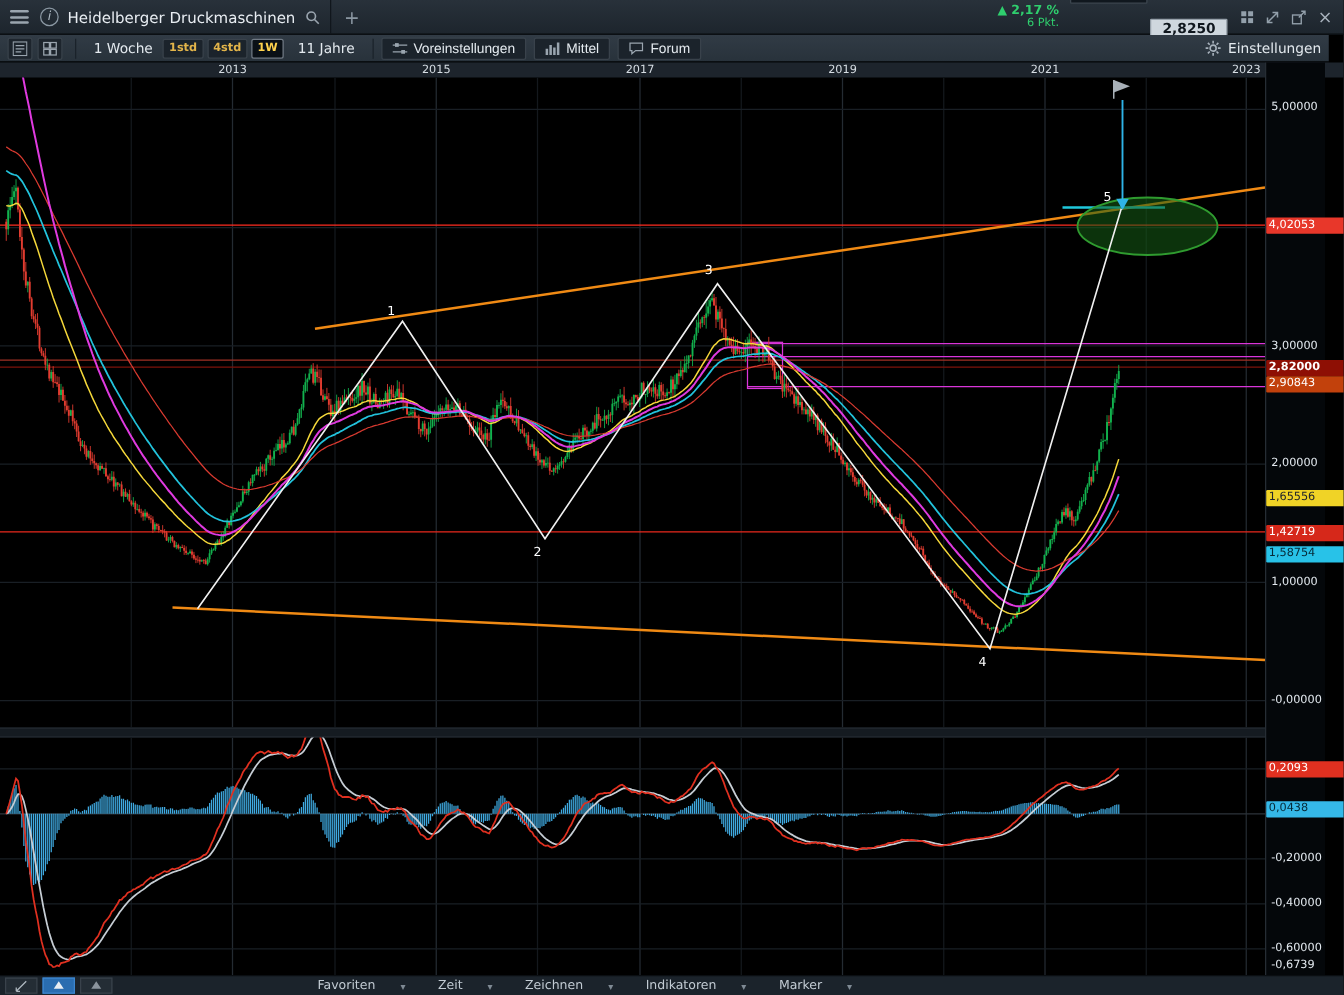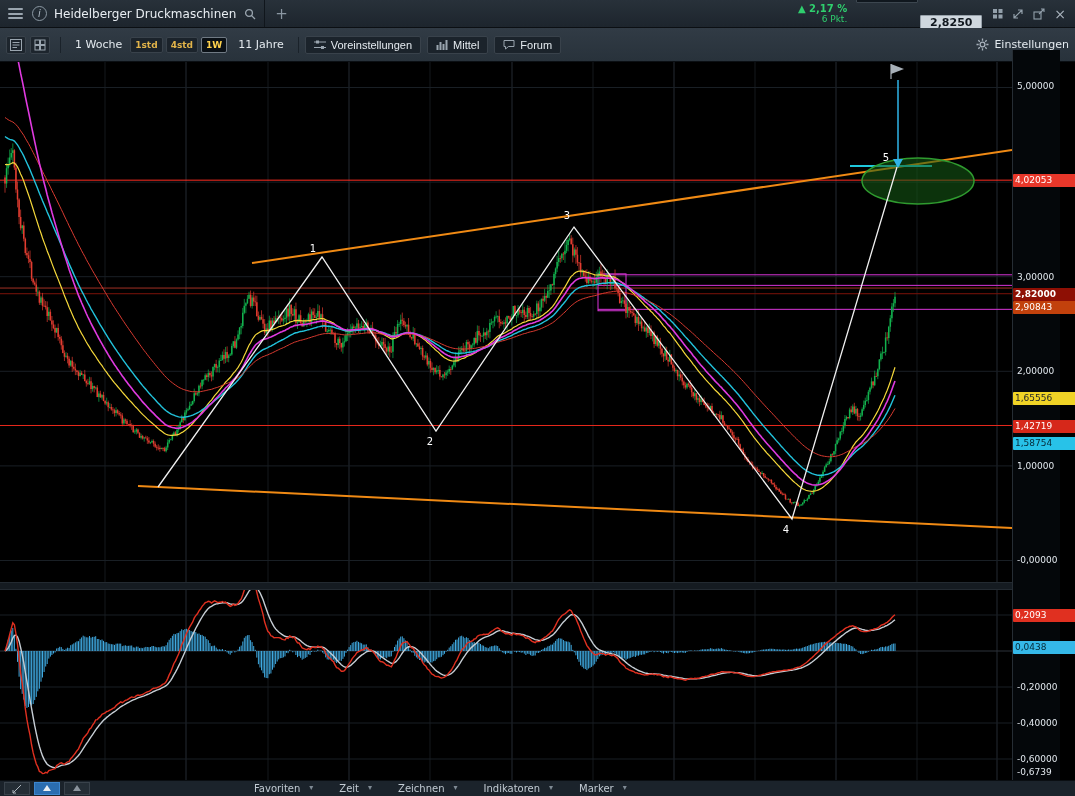--- a/index.html
+++ b/index.html
@@ -27,21 +27,21 @@
   .qbox{width:62px;height:16px;display:flex;align-items:center;justify-content:center;
     font-size:11px;font-weight:bold;border-radius:1px;}
   .qbox.bid{background:#10171e;border:1px solid #3c464f;color:#fff;}
   .qbox.ask{background:#cfd7de;border:1px solid #97a1aa;color:#10171e;margin-top:28px;}
   .spread{font-size:8px;color:#c6cdd4;margin-top:1px;}
   .winctl{display:flex;align-items:center;gap:9px;margin:0 9px 0 4px;}
   .winctl span{display:flex;align-items:center;cursor:pointer;}
   .close-x{font-size:14px;color:#a8b2bc;line-height:1;}
 
   
-  #toolbar{position:absolute;top:28px;left:0;right:0;height:34px;
+  #toolbar{position:absolute;top:28px;left:0;right:12px;height:22px;
     background:linear-gradient(#313b45,#28323b);border-bottom:1px solid #0b0f13;
     display:flex;align-items:center;padding:0 6px;}
   .tico{width:20px;height:18px;background:#1d252d;border:1px solid #39424b;border-radius:2px;
     display:flex;align-items:center;justify-content:center;margin-right:4px;cursor:pointer;}
   .tsep{width:1px;height:16px;background:#1a222a;margin:0 6px;}
   .tlabel{font-size:11px;color:#e4eaef;padding:0 8px;cursor:pointer;white-space:nowrap;}
   .ibtn{height:16px;background:#1b232b;border:1px solid #39424b;border-radius:2px;
     color:#e2b44a;font-size:9px;font-weight:bold;padding:0 4px;margin-right:3px;cursor:pointer;
     font-family:"DejaVu Sans","Liberation Sans",sans-serif;}
   .ibtn.active{background:#0a1016;border-color:#707a84;color:#ffd34d;}
@@ -62,21 +62,21 @@
   .axbadge{position:absolute;left:0;width:63px;height:13px;font-size:9px;line-height:13px;padding-left:2px;border-radius:1px;}
   .axbadge.bold{font-weight:bold;}
 
   
   #bottombar{position:absolute;top:780px;left:0;right:0;height:16px;background:#1b232b;
     border-top:1px solid #0a0e12;display:flex;align-items:center;}
   .bb-tabs{display:flex;align-items:center;gap:4px;margin:0 4px;}
   .bb-tab{width:26px;height:13px;background:#242d35;border:1px solid #39424b;display:flex;align-items:center;justify-content:center;cursor:pointer;}
   .bb-tab.active{background:#2a6db0;border-color:#3c86cf;}
   #bb-items{display:flex;align-items:center;gap:26px;margin-left:160px;}
-  .bb-item{display:flex;align-items:flex-start;gap:9px;font-size:10px;color:#c2cbd3;cursor:pointer;}
+  .bb-item{display:flex;align-items:flex-end;gap:20px;font-size:10px;color:#c2cbd3;cursor:pointer;}
   .bb-item .caret{font-size:8px;color:#7f8a94;}
 </style>
 </head>
 <body>
 
 <div id="app">
 
   <header id="titlebar">
     <div class="burger">
         <div></div>
@@ -181,20 +181,28 @@
     <div class="hspacer"></div>
     <div class="settings">
       <svg width="13" height="13">
           <circle cx="6.5" cy="6.5" r="2.4" fill="none" stroke="#a8b2bc" stroke-width="1.3"></circle>
           <path d="M6.5 0.5v2.2M6.5 10.3v2.2M0.5 6.5h2.2M10.3 6.5h2.2M2.3 2.3l1.5 1.5M9.2 9.2l1.5 1.5M10.7 2.3L9.2 3.8M3.8 9.2l-1.5 1.5" stroke="#a8b2bc" stroke-width="1.3"></path>
         </svg>
       <span>Einstellungen</span>
     </div>
   </nav>
 
+  <div id="time-axis">
+      <div class="yearlabel" style="left: 186px;">2013</div>
+      <div class="yearlabel" style="left: 349px;">2015</div>
+      <div class="yearlabel" style="left: 512px;">2017</div>
+      <div class="yearlabel" style="left: 674px;">2019</div>
+      <div class="yearlabel" style="left: 836px;">2021</div>
+      <div class="yearlabel" style="left: 997px;">2023</div>
+    </div>
   <svg id="main-svg" width="1012" height="520">
       <line x1="105" y1="0" x2="105" y2="520" stroke="#14181d" stroke-width="1"></line>
       <line x1="268" y1="0" x2="268" y2="520" stroke="#14181d" stroke-width="1"></line>
       <line x1="430" y1="0" x2="430" y2="520" stroke="#14181d" stroke-width="1"></line>
       <line x1="593" y1="0" x2="593" y2="520" stroke="#14181d" stroke-width="1"></line>
       <line x1="755" y1="0" x2="755" y2="520" stroke="#14181d" stroke-width="1"></line>
       <line x1="917" y1="0" x2="917" y2="520" stroke="#14181d" stroke-width="1"></line>
       <line x1="186" y1="0" x2="186" y2="520" stroke="#242b32" stroke-width="1"></line>
       <line x1="349" y1="0" x2="349" y2="520" stroke="#242b32" stroke-width="1"></line>
       <line x1="512" y1="0" x2="512" y2="520" stroke="#242b32" stroke-width="1"></line>

